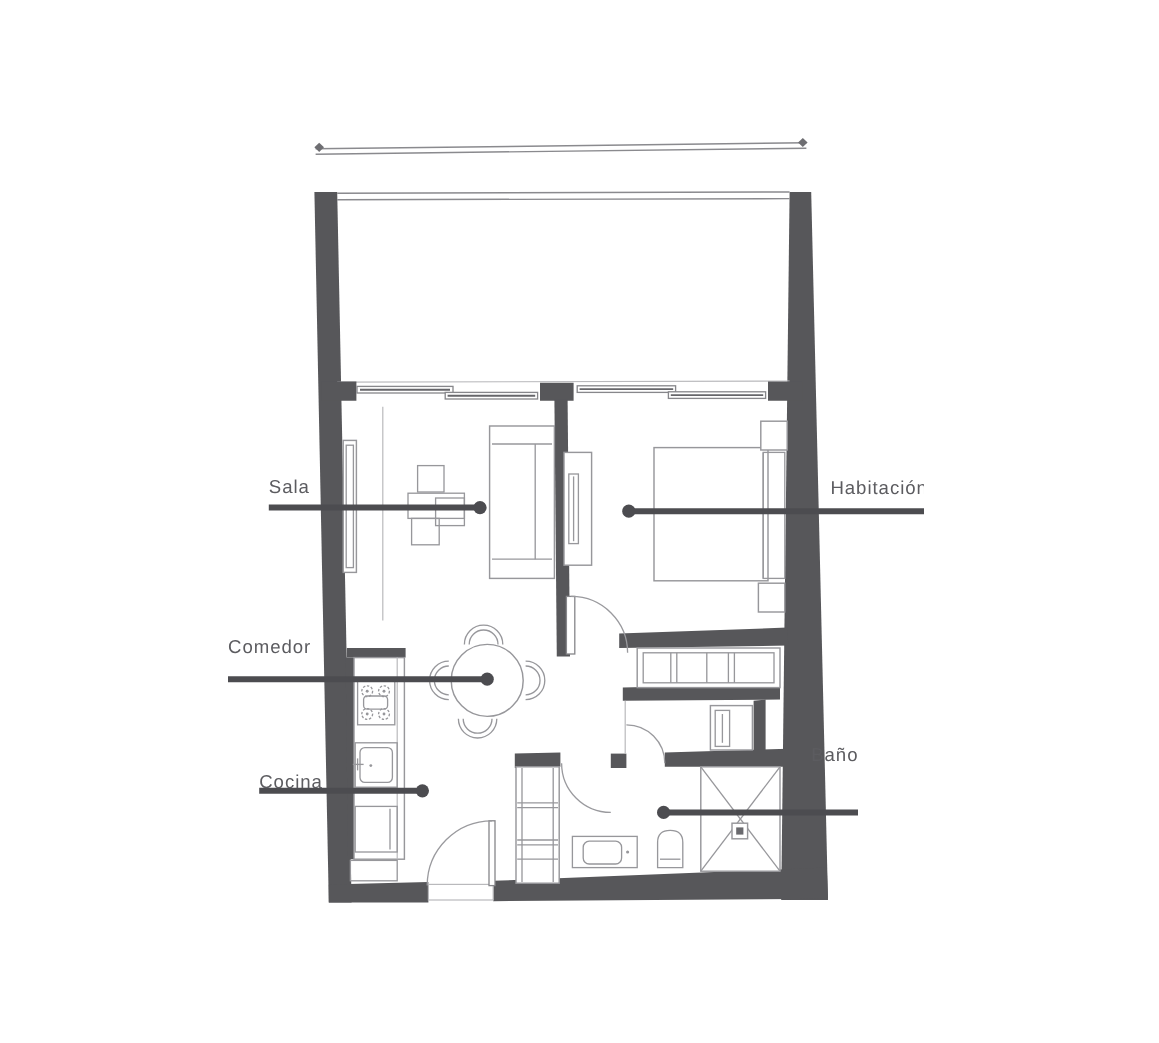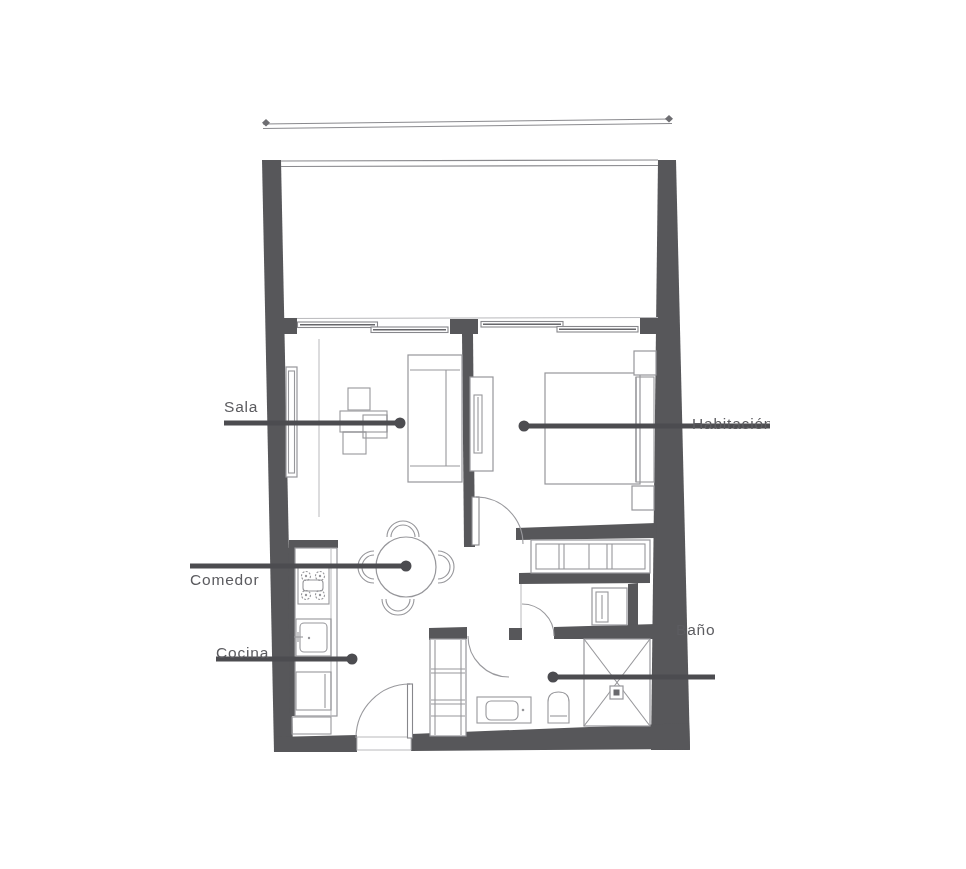--- a/index.html
+++ b/index.html
@@ -258,18 +258,18 @@
       <circle class="ldot" cx="352" cy="659" r="5.5"></circle>
     </g>
     <g>
       <path class="leader" d="M553,677 L715,677"></path>
       <circle class="ldot" cx="553" cy="677" r="5.5"></circle>
     </g>
   </g>
 </svg>
 
   <div class="room-label" style="left:224px;top:399px;">Sala</div>
-  <div class="room-label" style="left:692px;top:400px;margin-top:16px;">Habitación</div>
-  <div class="room-label" style="left:190px;top:572px;">Comedor</div>
+  <div class="room-label" style="left:692px;top:400px;">Habitación</div>
+  <div class="room-label" style="left:190px;top:532px;">Comedor</div>
   <div class="room-label" style="left:216px;top:645px;">Cocina</div>
   <div class="room-label" style="left:676px;top:622px;">Baño</div>
 
 </div>
 
 </body></html>

